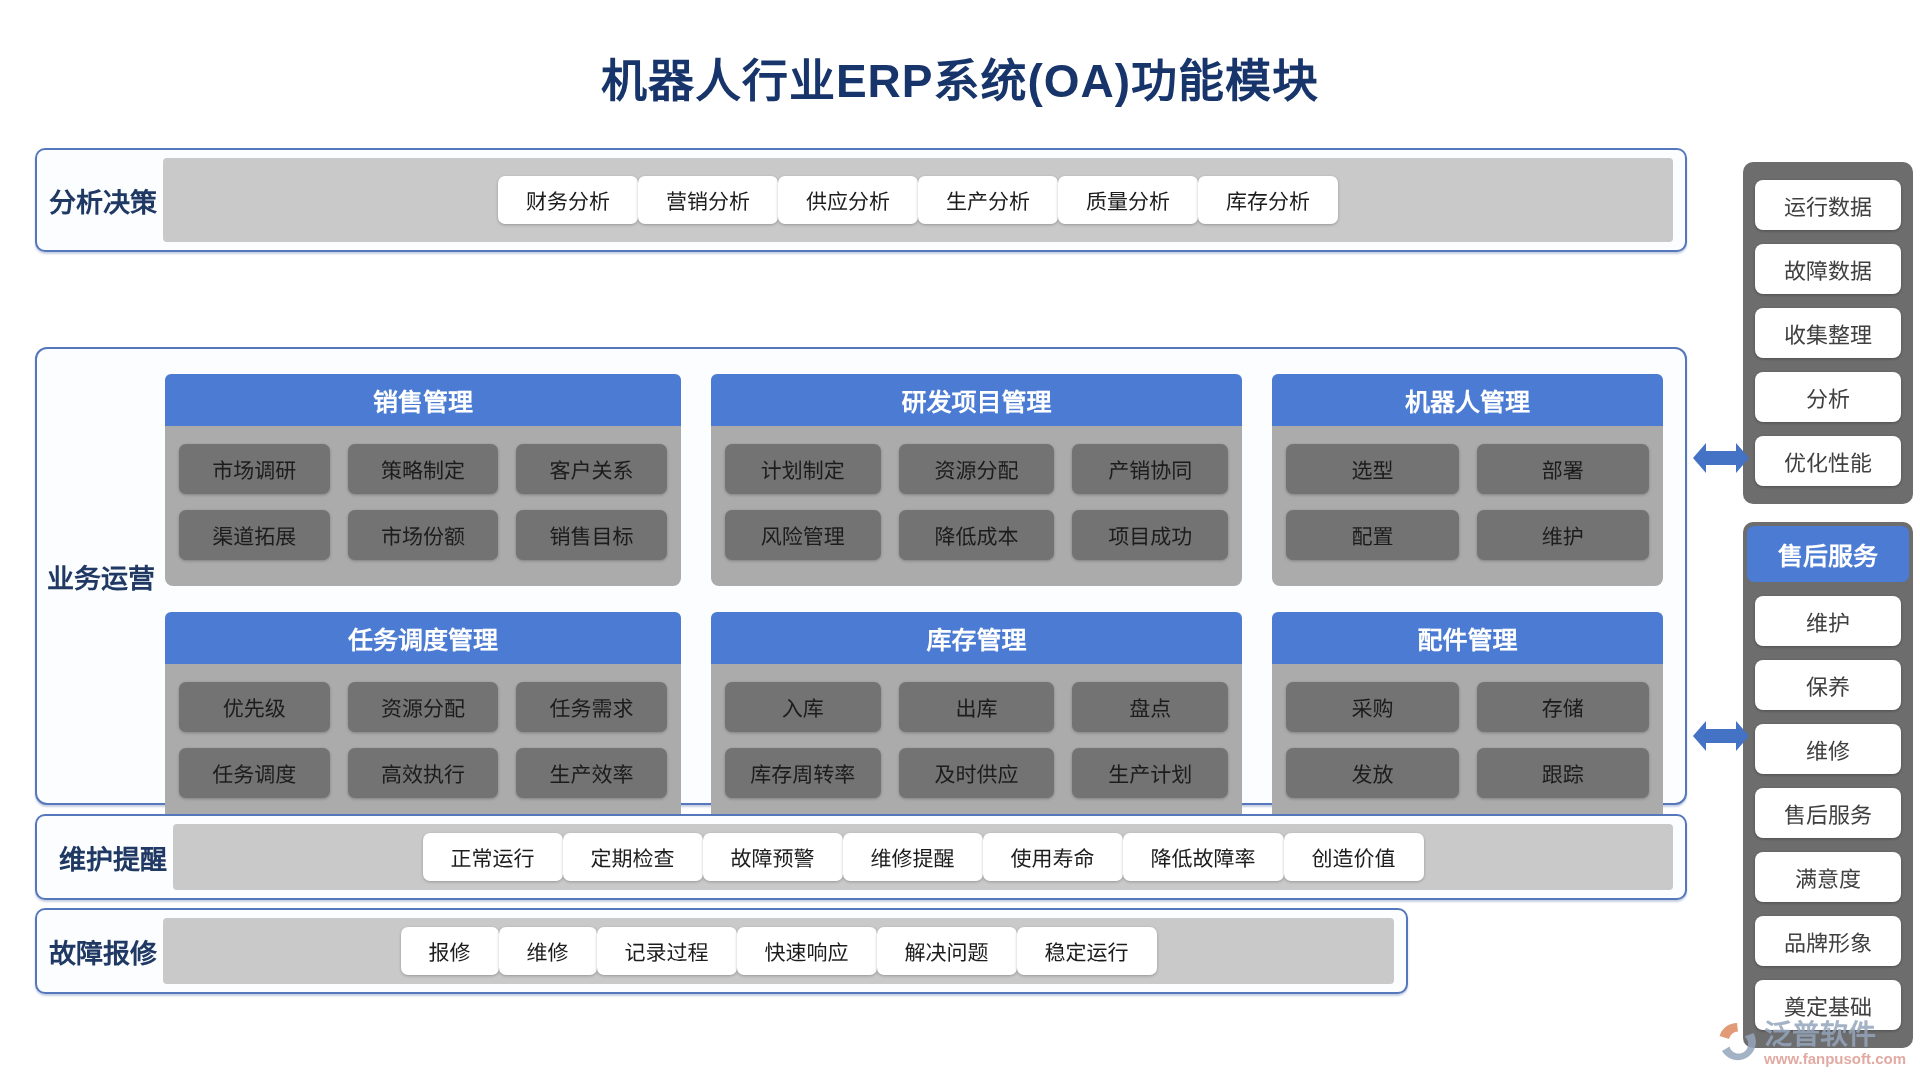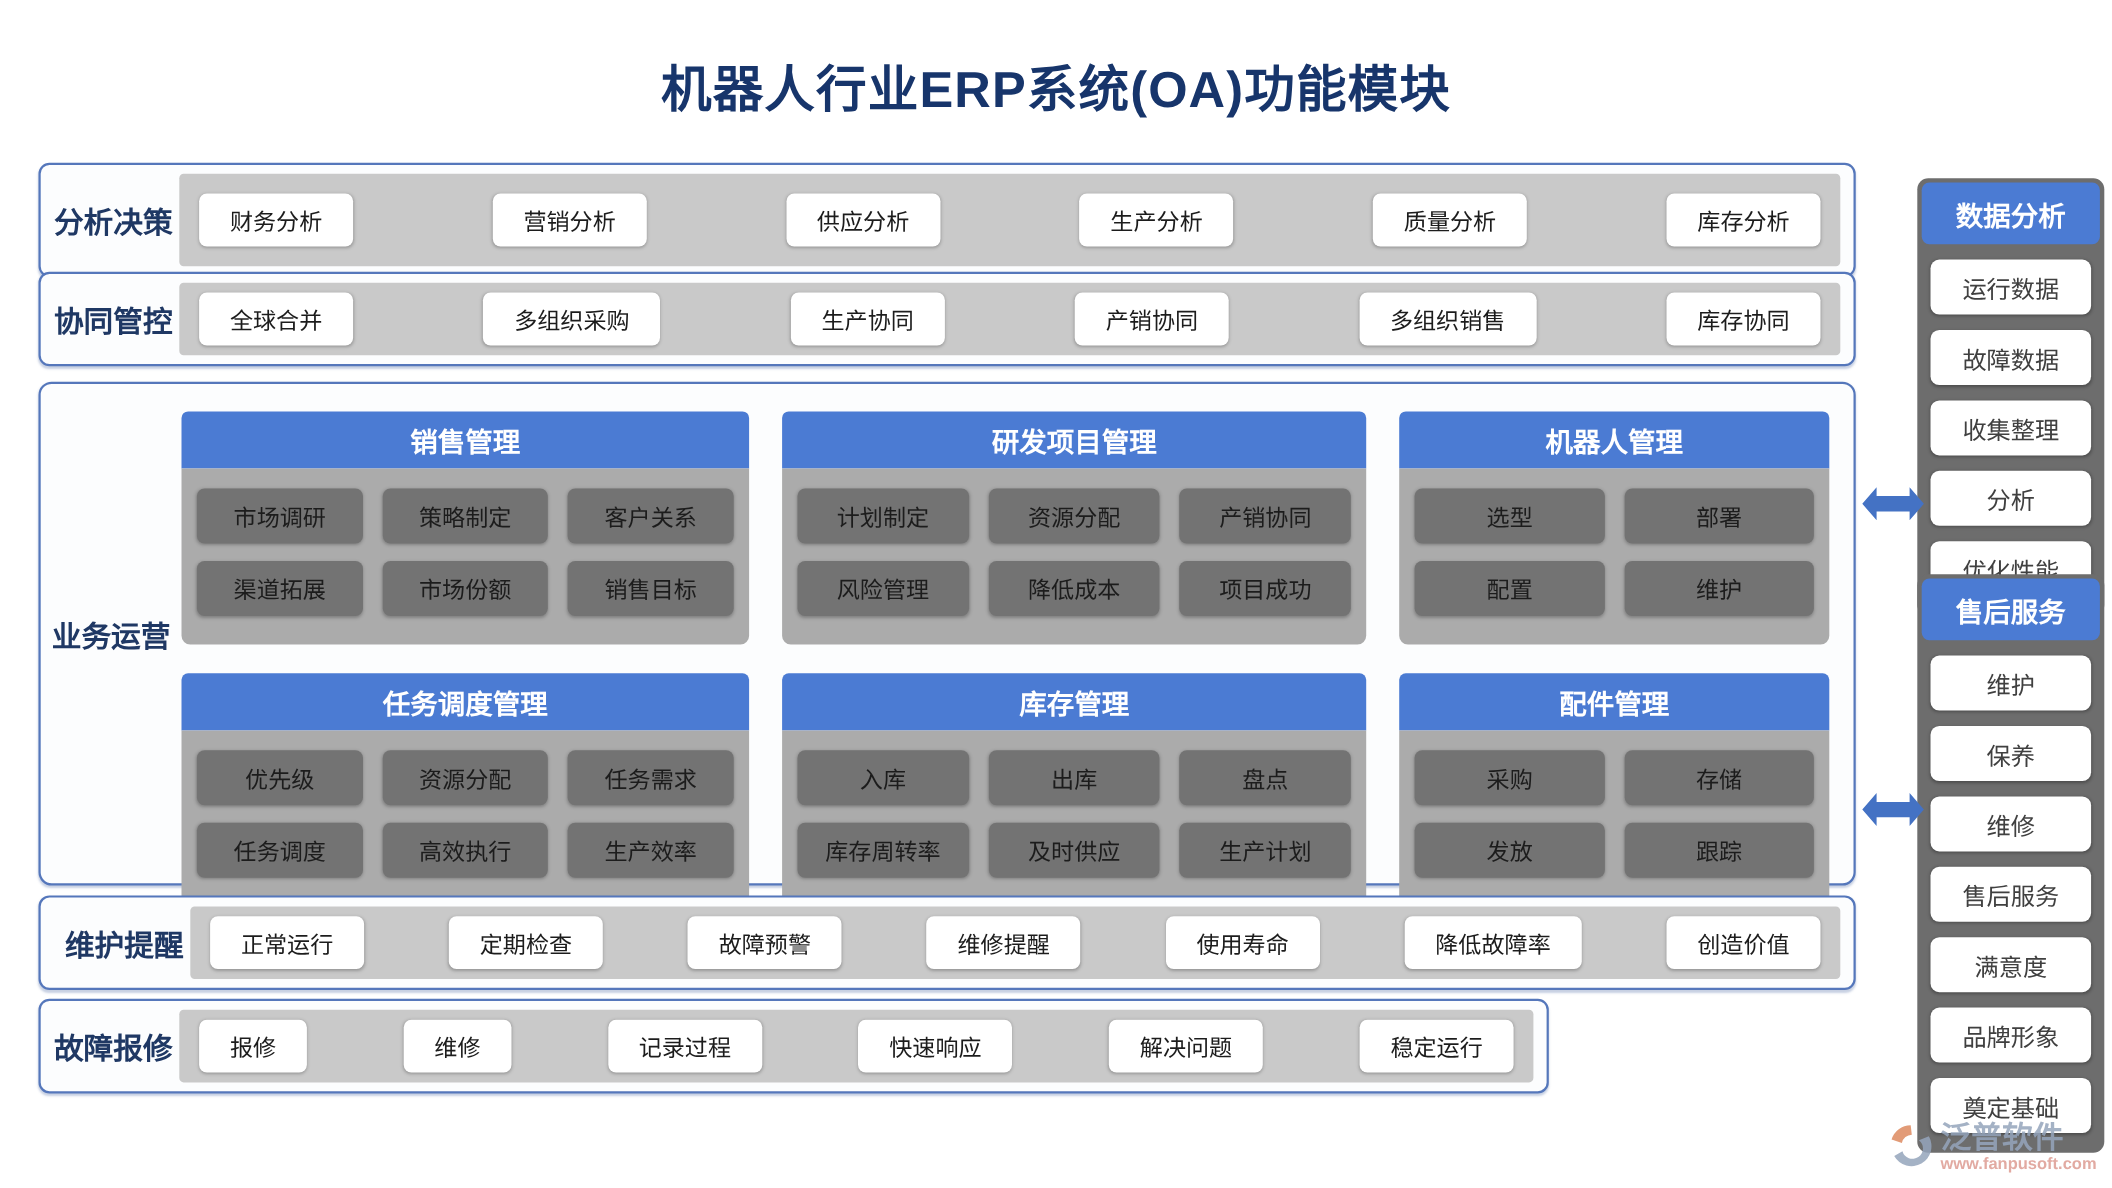--- a/index.html
+++ b/index.html
@@ -8,21 +8,21 @@
 
   .title{position:absolute;left:0;top:44px;width:100%;text-align:center;
          font-size:46px;font-weight:800;color:#17356b;letter-spacing:1px;margin:0;}
 
   
   .strip{position:absolute;display:flex;align-items:center;box-sizing:border-box;
          background:#fcfdfe;border:2px solid #5577bb;border-radius:10px;
          box-shadow:0 2px 2px rgba(70,100,160,.3);padding:8px 12px 8px 6px;}
   .strip-label{flex:0 0 120px;text-align:center;font-size:27px;font-weight:bold;color:#1f3864;}
   .strip-body{flex:1;align-self:stretch;background:#c9c9c9;border-radius:4px;
-              display:flex;align-items:center;justify-content:space-between;padding:0 18px;}
+              display:flex;align-items:center;justify-content:center;padding:0 18px;}
   .pill{background:#ffffff;border:none;border-radius:7px;padding:9px 28px;
         font-size:21px;color:#1c1c1c;box-shadow:0 1px 3px rgba(0,0,0,.25);
         font-family:inherit;white-space:nowrap;cursor:pointer;}
 
   .row-analysis{left:35px;top:148px;width:1652px;height:104px;}
   .row-collab  {left:35px;top:247px;width:1652px;height:86px;}
   .row-maintain{left:35px;top:814px;width:1652px;height:86px;padding-left:16px;}
   .row-fault   {left:35px;top:908px;width:1373px;height:86px;}
 
   
@@ -80,32 +80,20 @@
 
     <button class="pill">财务分析</button>
         <button class="pill">营销分析</button>
         <button class="pill">供应分析</button>
         <button class="pill">生产分析</button>
         <button class="pill">质量分析</button>
         <button class="pill">库存分析</button>
       </div>
   </section>
 
-  <section class="strip row-collab">
-    <div class="strip-label">协同管控</div>
-    <div class="strip-body">
-
-    <button class="pill">全球合并</button>
-        <button class="pill">多组织采购</button>
-        <button class="pill">生产协同</button>
-        <button class="pill">产销协同</button>
-        <button class="pill">多组织销售</button>
-        <button class="pill">库存协同</button>
-      </div>
-  </section>
 
   <section class="biz">
     <div class="biz-label">业务运营</div>
     <div class="biz-grid">
 
       <div class="card">
         <div class="card-header">销售管理</div>
         <div class="card-body cols-3">
 
         <button class="card-btn">市场调研</button>
@@ -202,21 +190,20 @@
     <button class="pill">报修</button>
         <button class="pill">维修</button>
         <button class="pill">记录过程</button>
         <button class="pill">快速响应</button>
         <button class="pill">解决问题</button>
         <button class="pill">稳定运行</button>
       </div>
   </section>
 
   <aside class="panel panel-data">
-    <div class="panel-header">数据分析</div>
     <div class="panel-body">
 
     <button class="panel-btn">运行数据</button>
         <button class="panel-btn">故障数据</button>
         <button class="panel-btn">收集整理</button>
         <button class="panel-btn">分析</button>
         <button class="panel-btn">优化性能</button>
       </div>
   </aside>
 

